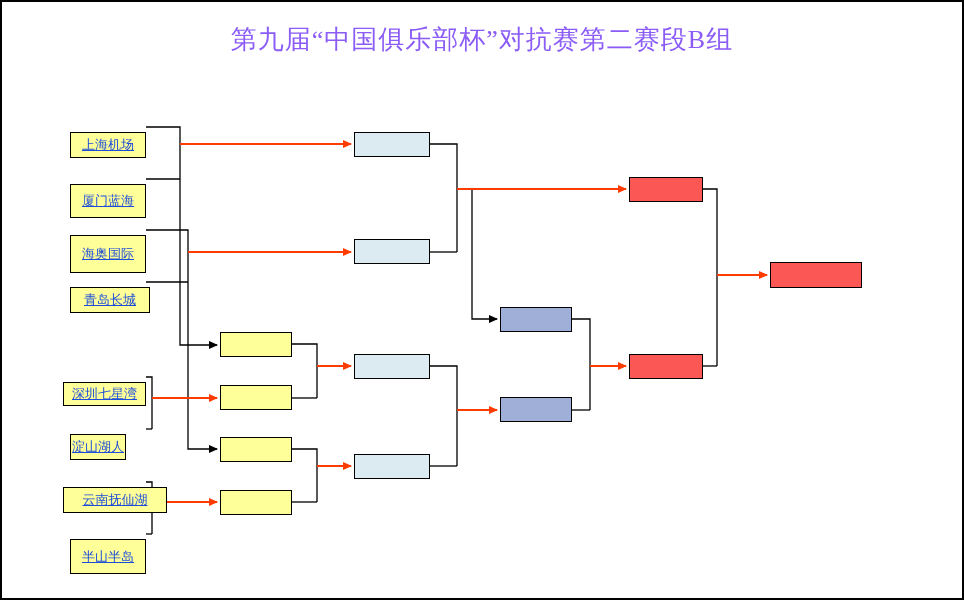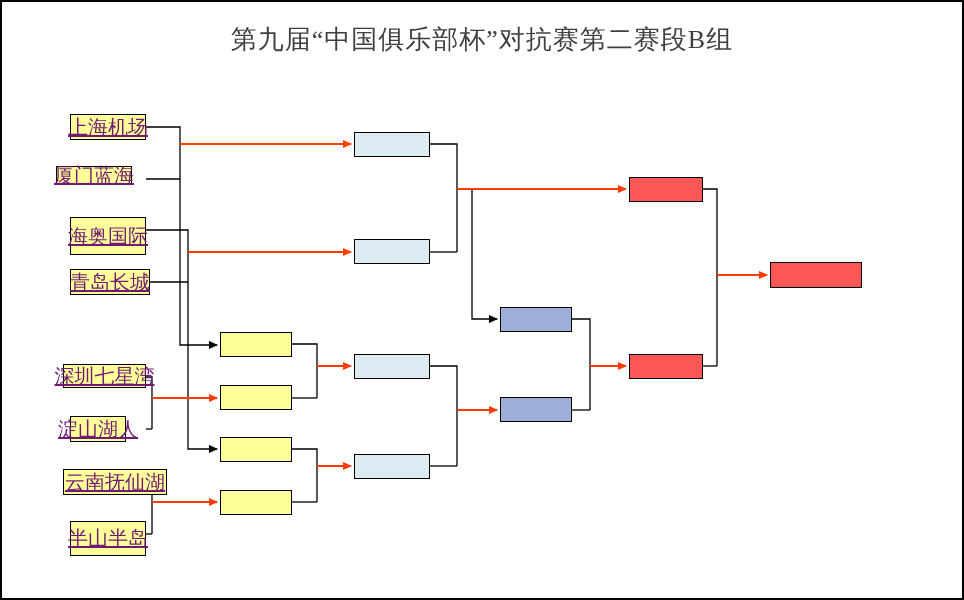--- a/index.html
+++ b/index.html
@@ -17,39 +17,40 @@
       font-family: "Liberation Serif", "DejaVu Serif", serif;
       overflow: hidden;
     }
     .title {
       position: absolute;
       top: 20px;
       left: 0;
       width: 100%;
       text-align: center;
       font-size: 26px;
-      color: #404040;
+      color: #8b5cf6;
       letter-spacing: 1px;
       white-space: nowrap;
     }
     .box {
       position: absolute;
       border: 1px solid #000000;
       box-sizing: border-box;
     }
     .team {
       background: #FFFF99;
       display: flex;
       align-items: center;
       justify-content: center;
-      font-size: 20px;
-      color: #701a75;
+      font-size: 13px;
+      color: #1d4ed8;
       text-decoration: underline;
       cursor: pointer;
       white-space: nowrap;
+      margin-top: 18px;
     }
     .repe { background: #FFFF99; }
     .r2   { background: #DCEAF2; }
     .semi { background: #9FAFD8; }
     .fin  { background: #FB5754; }
     svg.connectors {
       position: absolute;
       top: 0;
       left: 0;
       pointer-events: none;
@@ -104,21 +105,21 @@
       <path d="M315,364 H349" marker-end="url(#aR)"></path>
       <path d="M315,464 H349" marker-end="url(#aR)"></path>
       <path d="M455,187 H624" marker-end="url(#aR)"></path>
       <path d="M455,408 H495" marker-end="url(#aR)"></path>
       <path d="M588,364 H624" marker-end="url(#aR)"></path>
       <path d="M715,273 H765" marker-end="url(#aR)"></path>
     </g>
   </svg>
 
   <div class="box team" style="left:68px;top:112px;width:76px;height:26px">上海机场</div>
-  <div class="box team" style="left:54px;top:164px;width:76px;height:18px">厦门蓝海</div>
+  <div class="box team" style="left:68px;top:164px;width:76px;height:34px">厦门蓝海</div>
   <div class="box team" style="left:68px;top:215px;width:76px;height:38px">海奥国际</div>
   <div class="box team" style="left:68px;top:267px;width:80px;height:26px">青岛长城</div>
   <div class="box team" style="left:61px;top:362px;width:83px;height:24px">深圳七星湾</div>
   <div class="box team" style="left:68px;top:414px;width:56px;height:26px">淀山湖人</div>
   <div class="box team" style="left:61px;top:467px;width:104px;height:26px">云南抚仙湖</div>
   <div class="box team" style="left:68px;top:519px;width:76px;height:35px">半山半岛</div>
 
   <div class="box repe" style="left:218px;top:330px;width:72px;height:25px"></div>
   <div class="box repe" style="left:218px;top:383px;width:72px;height:25px"></div>
   <div class="box repe" style="left:218px;top:435px;width:72px;height:25px"></div>

